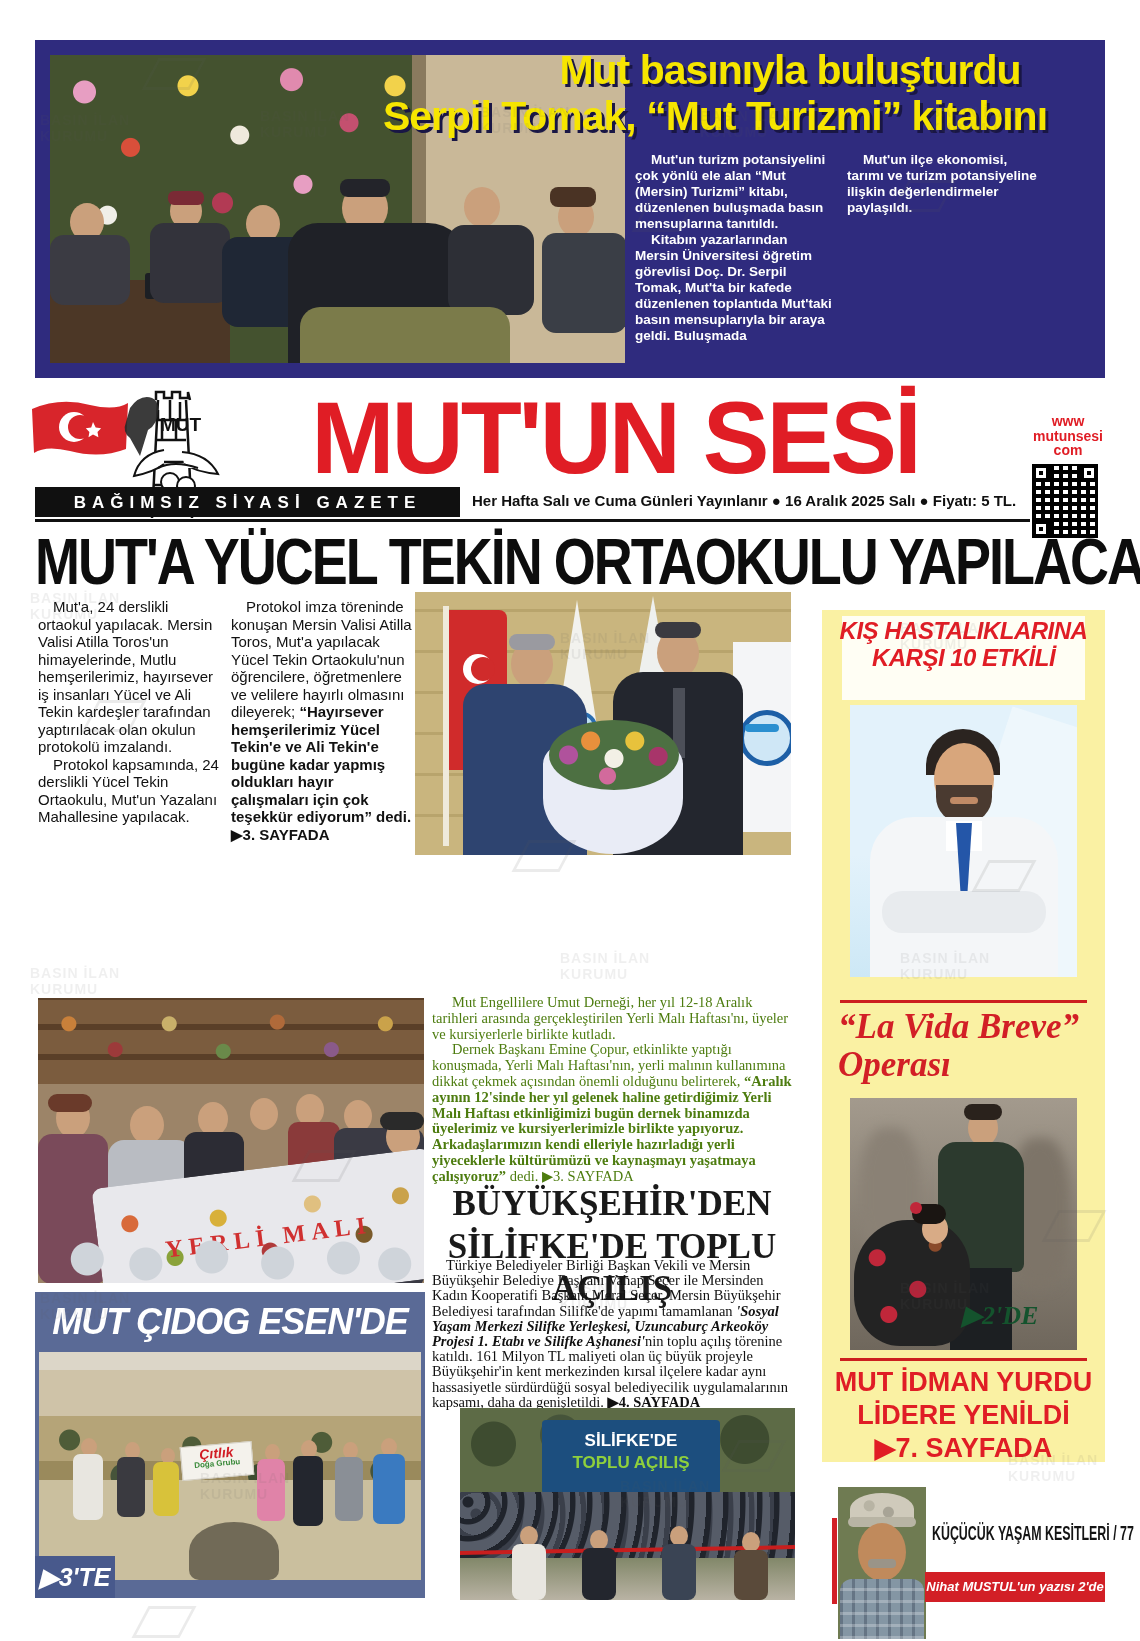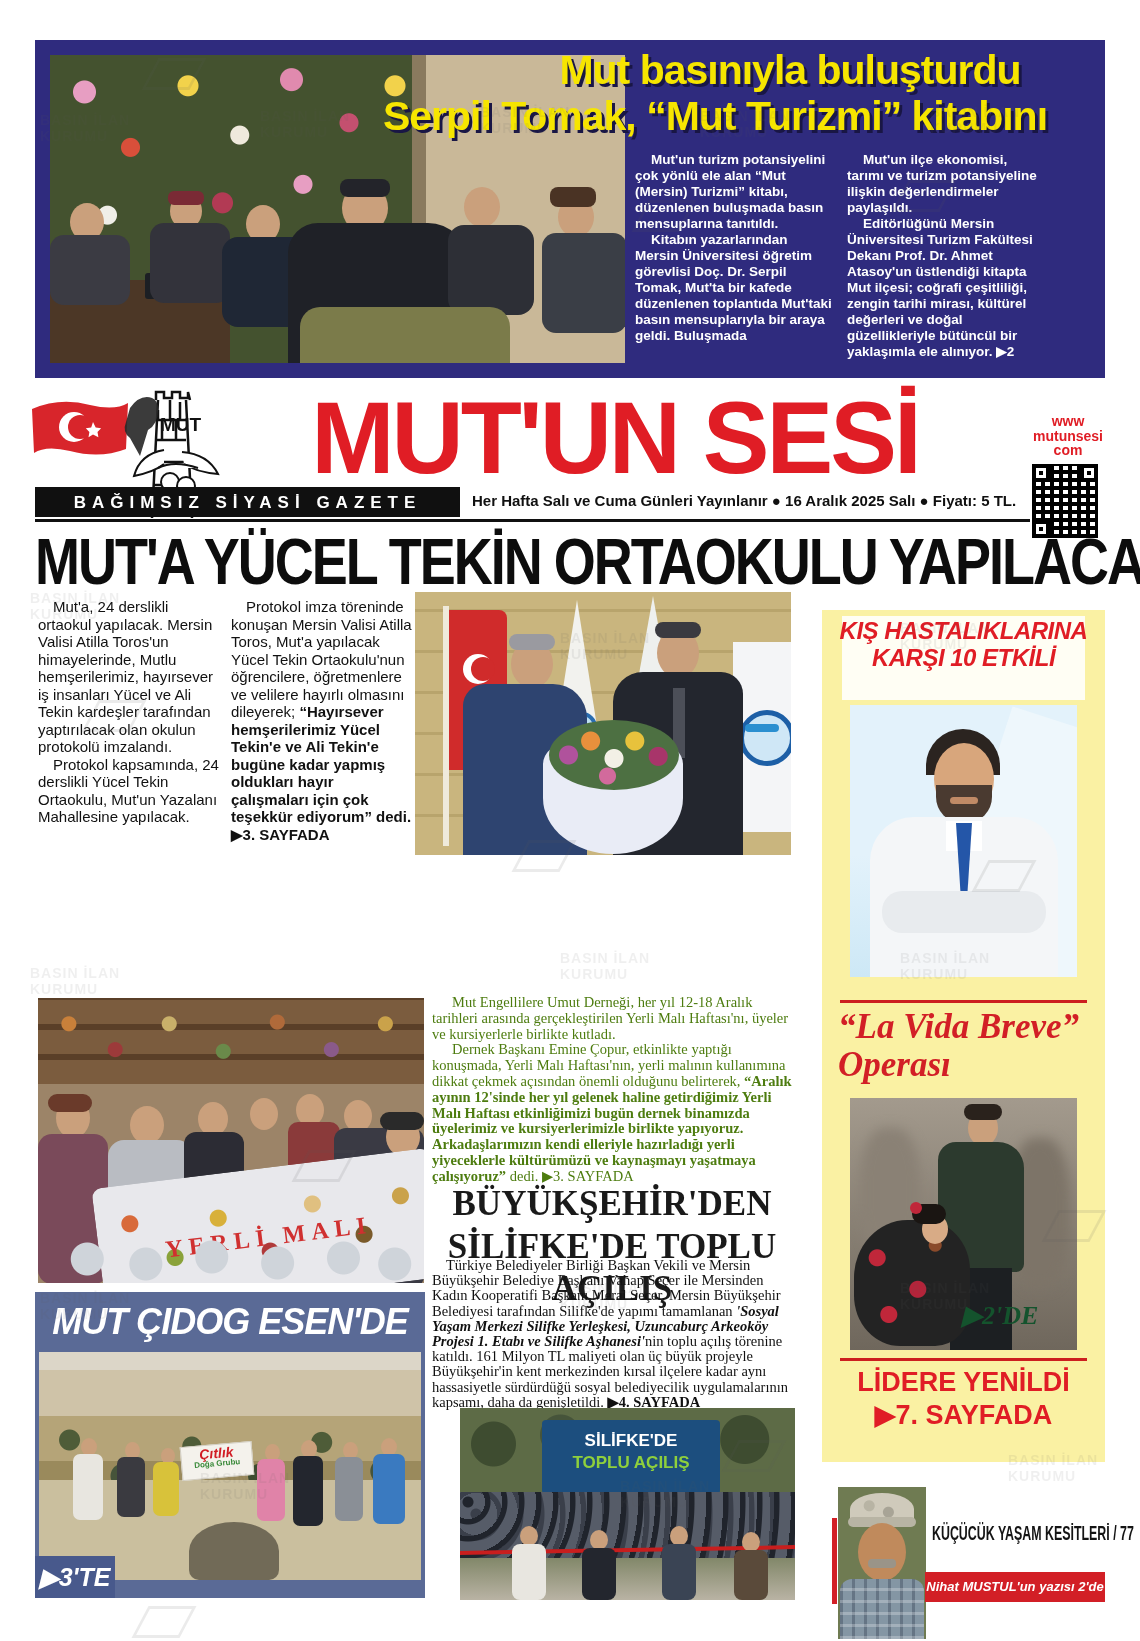--- a/index.html
+++ b/index.html
@@ -189,21 +189,20 @@
     <div class="abs tophead">
       <div style="padding-left:150px;">Mut basınıyla buluşturdu</div>
       <div>Serpil Tomak, “Mut Turizmi” kitabını</div>
     </div>
     <div class="abs topcol" style="left:600px;">
       <p>Mut'un turizm potansiyelini çok yönlü ele alan “Mut (Mersin) Turizmi” kitabı, düzenlenen buluşmada basın mensuplarına tanıtıldı.</p>
       <p>Kitabın yazarlarından Mersin Üniversitesi öğretim görevlisi Doç. Dr. Serpil Tomak, Mut'ta bir kafede düzenlenen toplantıda Mut'taki basın mensuplarıyla bir araya geldi. Buluşmada</p>
     </div>
     <div class="abs topcol" style="left:812px;">
       <p>Mut'un ilçe ekonomisi, tarımı ve turizm potansiyeline ilişkin değerlendirmeler paylaşıldı.</p>
-      <p>Editörlüğünü Mersin Üniversitesi Turizm Fakültesi Dekanı Prof. Dr. Ahmet Atasoy'un üstlendiği kitapta Mut ilçesi; coğrafi çeşitliliği, zengin tarihi mirası, kültürel değerleri ve doğal güzellikleriyle bütüncül bir yaklaşımla ele alınıyor. ▶2</p>
     </div>
   </div>
 
   <svg class="abs" style="left:30px;top:395px;" width="100" height="80" viewBox="0 0 100 80">
     <path d="M2 14 Q30 2 60 10 Q85 16 98 8 L96 54 Q70 64 40 56 Q16 50 4 58 Z" fill="#d8252b"></path>
     <circle cx="44" cy="32" r="15" fill="#fff"></circle>
     <circle cx="50" cy="32" r="12" fill="#d8252b"></circle>
     <path d="M62 26 l3 6 6 1 -4 4 1 6 -6 -3 -5 3 1 -6 -4 -4 6 -1 Z" fill="#fff" transform="scale(0.9) translate(8,4)"></path>
   </svg>
   <svg class="abs" style="left:112px;top:390px;" width="140" height="130" viewBox="0 0 140 130">
@@ -312,20 +311,21 @@
           radial-gradient(circle at 30% 75%,#c0273a 0 8px,transparent 9px),
           radial-gradient(circle at 70% 20%,#8a4a2a 0 6px,transparent 7px),
           #232323;border-radius:46% 40% 30% 40%;"></div>
       <div class="fig head" style="left:72px;top:116px;width:26px;height:30px;background:#d8ab86;"></div>
       <div class="fig" style="left:62px;top:106px;width:34px;height:20px;background:#1a1512;border-radius:10px;"></div>
       <div class="fig" style="left:60px;top:104px;width:12px;height:12px;background:#c0273a;border-radius:50%;"></div>
     </div>
     <div class="abs opera-ref">▶2'DE</div>
     <div class="abs redrule" style="top:748px;"></div>
     <div class="abs sportstxt">
+      <div>MUT İDMAN YURDU</div>
       <div>LİDERE YENİLDİ</div>
       <div>▶7. SAYFADA</div>
     </div>
   </div>
 
   <div class="abs s2head">
   </div>
   <div class="abs s2photo">
     <div class="fig" style="left:0;top:0;width:386px;height:86px;background:
         repeating-linear-gradient(0deg,#7b5c3e 0 24px,#5a3f28 24px 30px);"></div>

